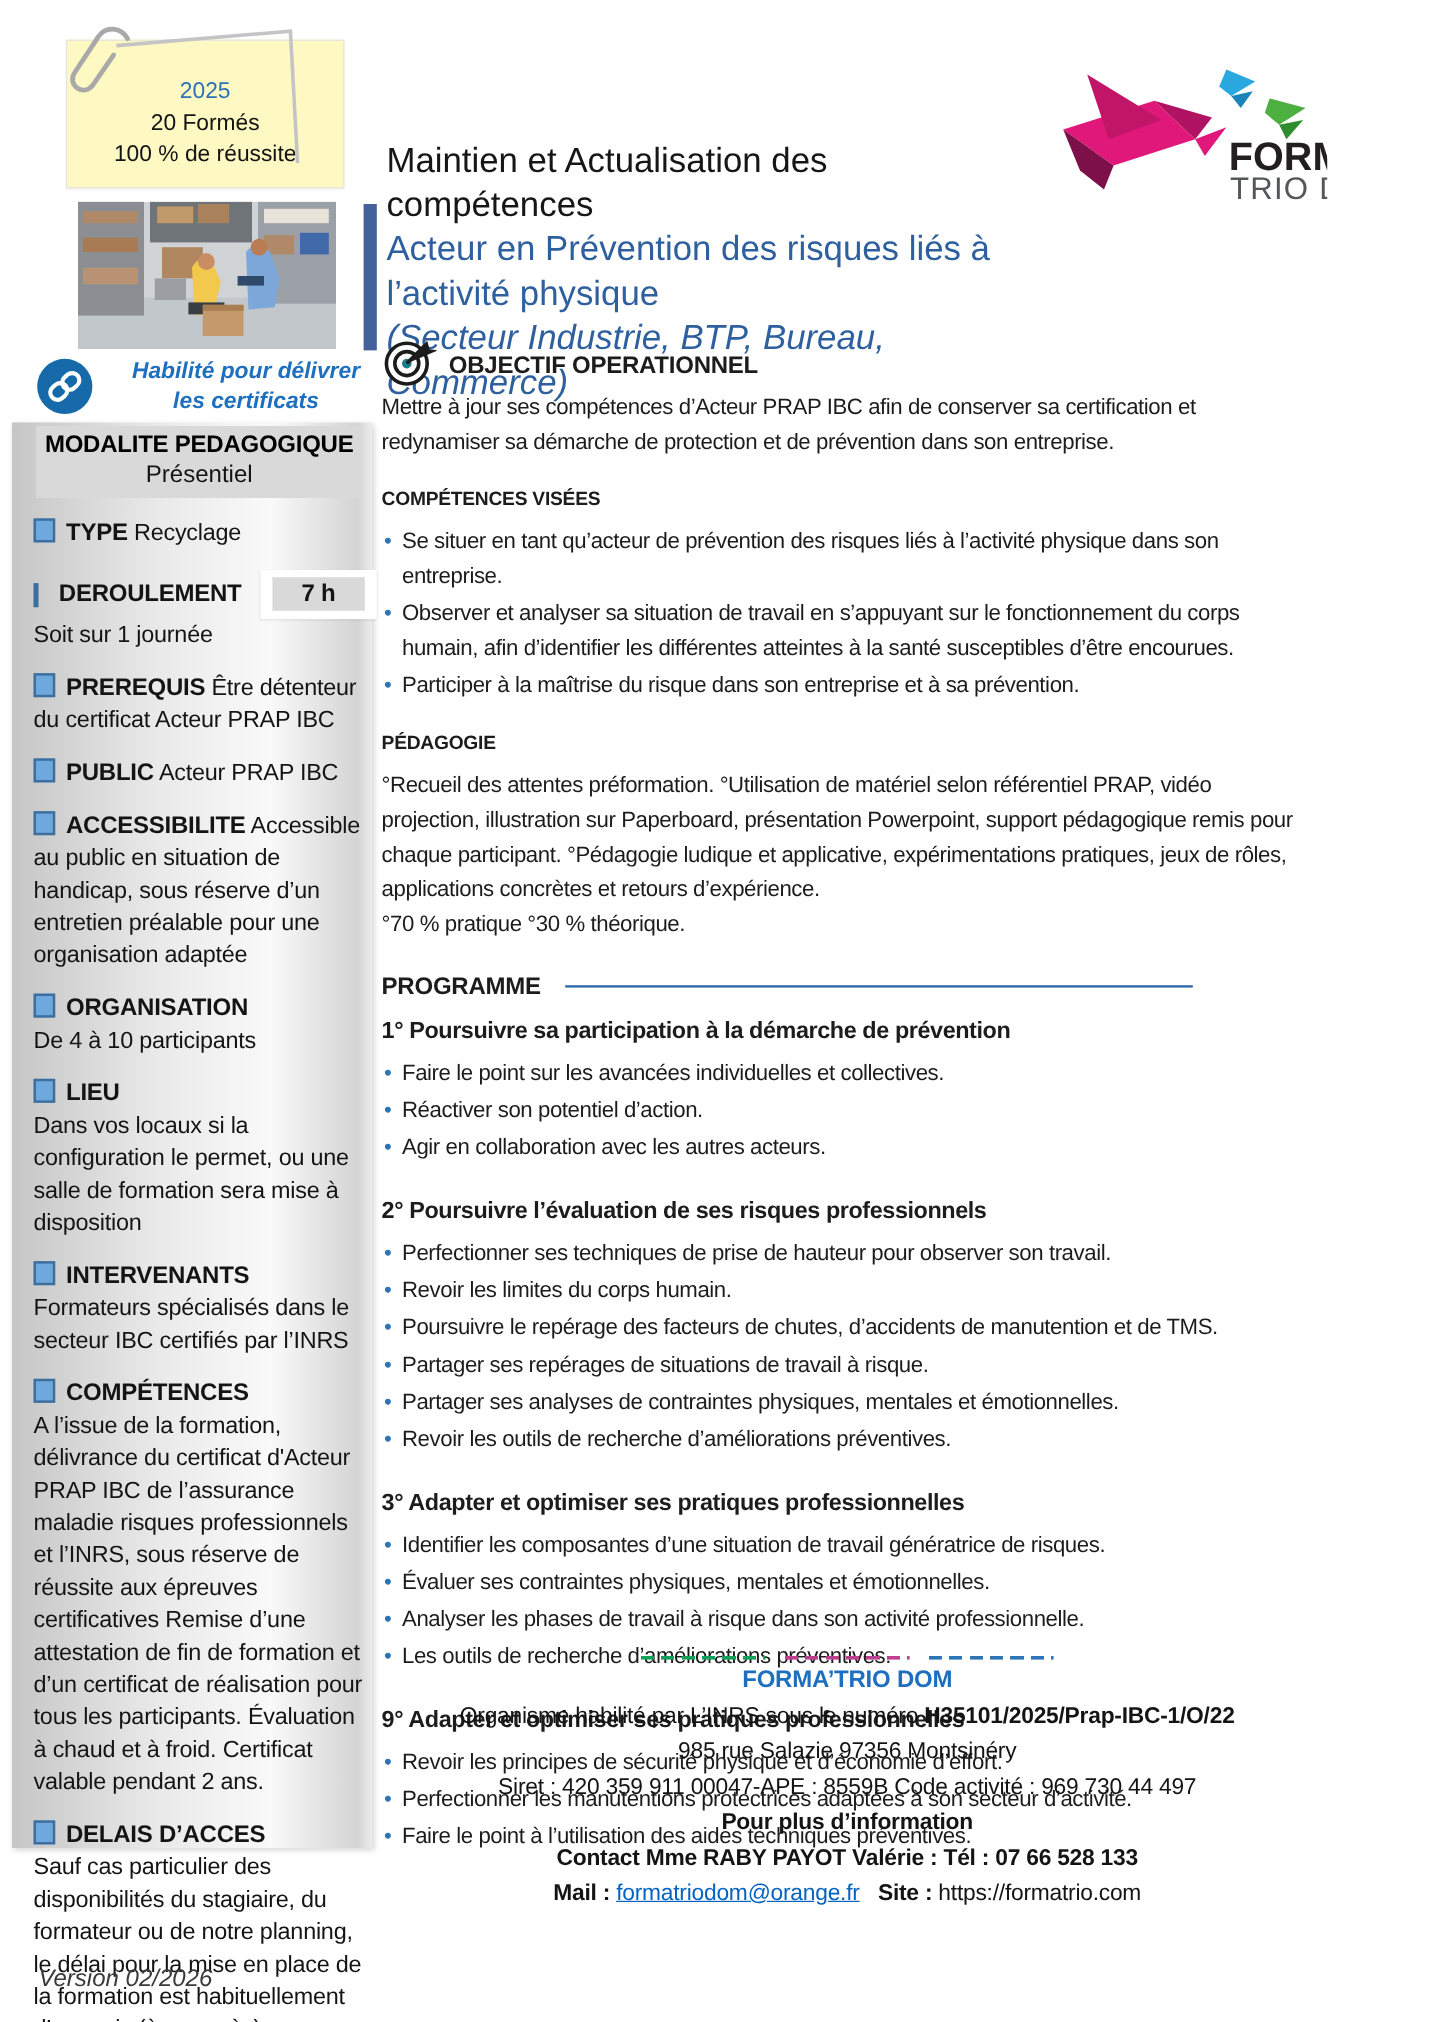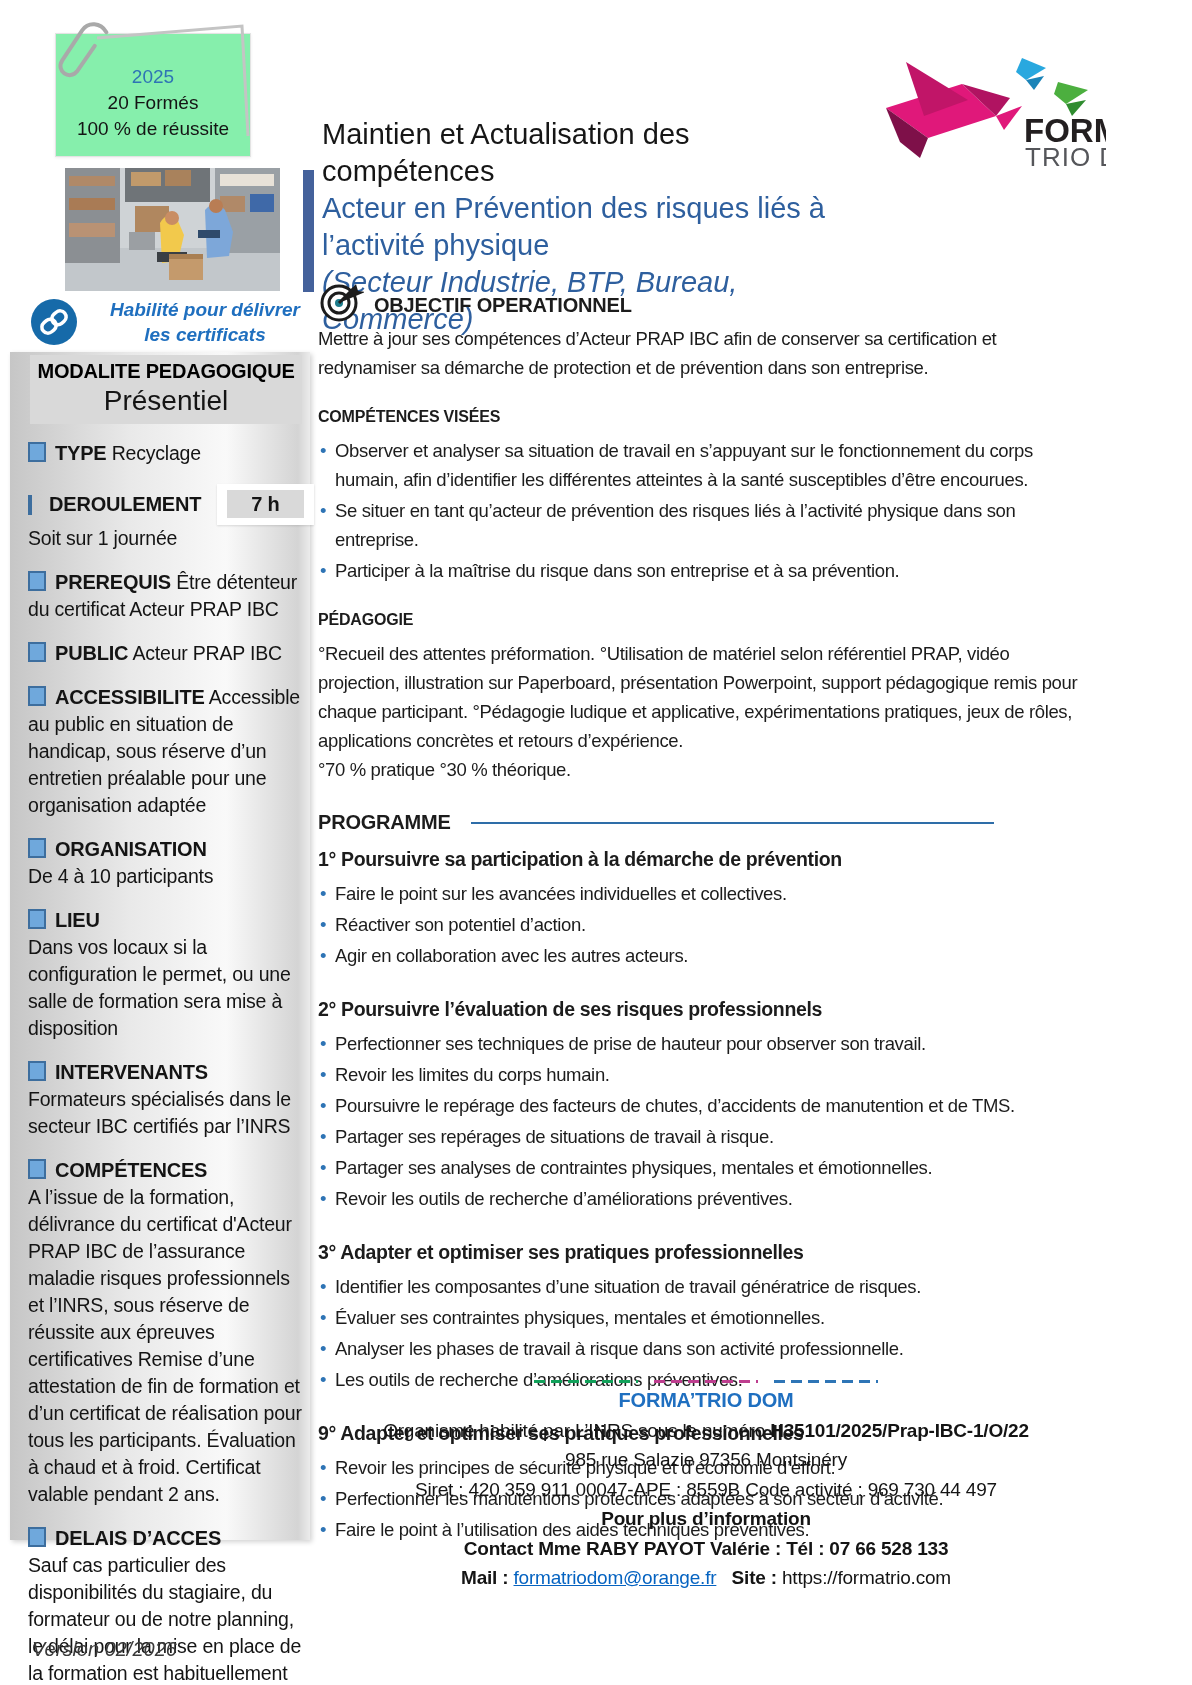--- a/index.html
+++ b/index.html
@@ -1,20 +1,20 @@
 <!DOCTYPE html>
 <html><head>
 <meta charset="utf-8">
 <style>
   html,body{margin:0;padding:0;background:#fff;}
   #page{position:relative;width:1192px;height:1685px;background:#fff;overflow:hidden;
         font-family:"Liberation Sans",sans-serif;color:#141414;}
 
   
-  #note-card{position:absolute;left:55px;top:33px;width:196px;height:124px;background:#86efac;
+  #note-card{position:absolute;left:55px;top:33px;width:232px;height:124px;background:#fef9c3;
              border:1px solid #e3e3e3;box-shadow:0 1px 3px rgba(0,0,0,.07);text-align:center;
              padding-top:30px;box-sizing:border-box;font-size:19px;line-height:26px;}
   #note-card .yr{color:#2E74B5;}
   #note-deco{position:absolute;left:42px;top:18px;width:230px;height:150px;pointer-events:none;}
 
   
   #photo{position:absolute;left:65px;top:168px;width:215px;height:123px;overflow:hidden;}
 
   
   #vbar{position:absolute;left:303px;top:170px;width:11px;height:122px;background:#44619B;}
@@ -33,21 +33,21 @@
   #habilite{position:absolute;left:30px;top:297px;width:294px;display:flex;align-items:center;gap:8px;}
   #habilite .txt{flex:1;text-align:center;color:#1F6FBF;font-weight:bold;font-style:italic;
                  font-size:19px;line-height:25px;}
 
   
   #side-panel{position:absolute;left:10px;top:352px;width:300px;height:1188px;box-sizing:border-box;
               background:linear-gradient(to right,#c6c6c6 0%,#e9e9e9 40%,#f9f9f9 72%,#d4d4d4 96%,#ececec 100%);
               box-shadow:2px 2px 5px rgba(0,0,0,.18);}
   #modalite{margin:3px 8px 16px 20px;background:#d9d9d9;padding:5px 4px 7px;text-align:center;}
   #modalite .mt{font-weight:bold;font-size:20px;letter-spacing:-.2px;color:#000;}
-  #modalite .mv{font-size:28px;margin-top:2px;}
+  #modalite .mv{font-size:20px;margin-top:2px;}
   #side-items{padding:0 4px 0 18px;font-size:19.5px;line-height:27px;letter-spacing:-.2px;}
   .item{margin-bottom:17px;}
   .sq{display:inline-block;width:14px;height:16px;background:#6FA8DC;border:2px solid #3D6E9E;
       margin-right:9px;vertical-align:-2px;}
   .lbl{font-weight:bold;font-size:20px;}
   .drow{display:flex;align-items:center;gap:8px;}
   .whitebox{background:#fff;padding:7px 10px;box-shadow:0 1px 2px rgba(0,0,0,.12);}
   .graybox{background:#d9d9d9;padding:3px 24px;font-weight:bold;font-size:20px;white-space:nowrap;}
   #version{position:absolute;left:32px;top:1638px;font-style:italic;font-size:20px;color:#3a3a3a;}
 
@@ -236,22 +236,22 @@
         <circle cx="21" cy="25" r="10" fill="#fff" stroke="#1c1c1c" stroke-width="3"></circle>
         <circle cx="21" cy="25" r="4" fill="#1C7C8C"></circle>
         <path d="M21,25 L38,6 l2,7 7,1 z" fill="#1c1c1c"></path>
         <path d="M21,25 L36,10" stroke="#1c1c1c" stroke-width="3"></path>
       </svg>
       <span class="oh">OBJECTIF OPERATIONNEL</span>
     </div>
     <div>Mettre à jour ses compétences d’Acteur PRAP IBC afin de conserver sa certification et redynamiser sa démarche de protection et de prévention dans son entreprise.</div>
 
     <div class="sec-title">COMPÉTENCES VISÉES</div>
+    <div class="b">Se situer en tant qu’acteur de prévention des risques liés à l’activité physique dans son entreprise.</div>
     <div class="b">Observer et analyser sa situation de travail en s’appuyant sur le fonctionnement du corps humain, afin d’identifier les différentes atteintes à la santé susceptibles d’être encourues.</div>
-    <div class="b">Se situer en tant qu’acteur de prévention des risques liés à l’activité physique dans son entreprise.</div>
     <div class="b">Participer à la maîtrise du risque dans son entreprise et à sa prévention.</div>
 
     <div class="sec-title">PÉDAGOGIE</div>
     <div>°Recueil des attentes préformation. °Utilisation de matériel selon référentiel PRAP, vidéo projection, illustration sur Paperboard, présentation Powerpoint, support pédagogique remis pour chaque participant. °Pédagogie ludique et applicative, expérimentations pratiques, jeux de rôles, applications concrètes et retours d’expérience.</div>
     <div>°70 % pratique °30 % théorique.</div>
 
     <div class="prog-head">
       <span class="pt">PROGRAMME</span>
       <span class="prog-line"></span>
     </div>

